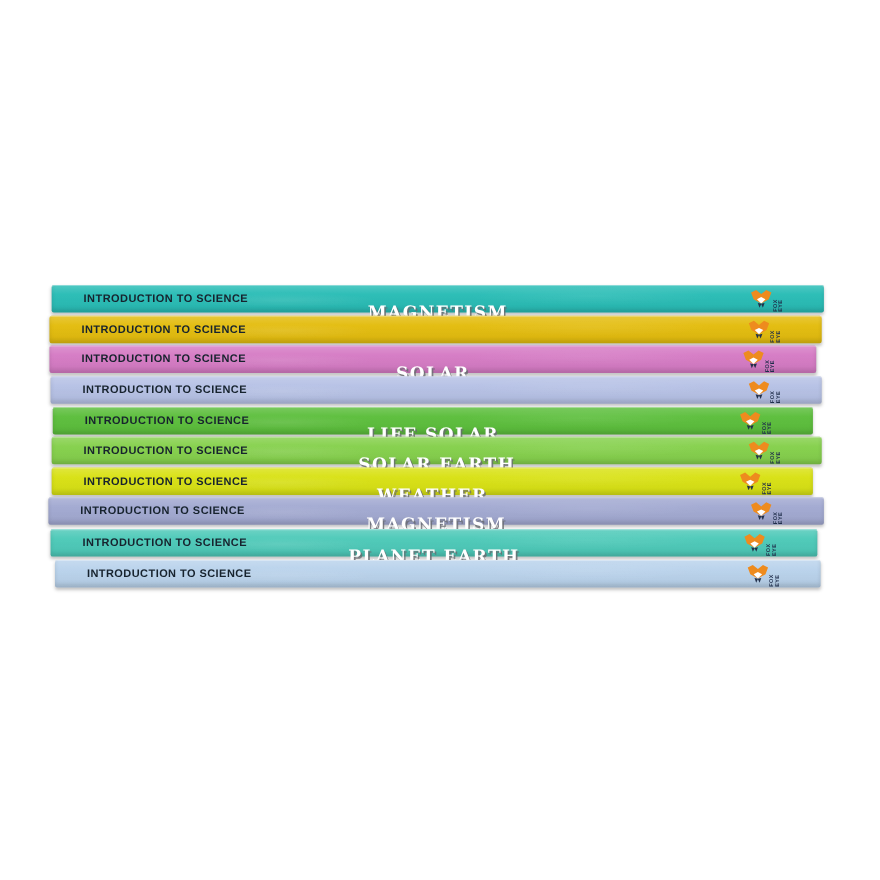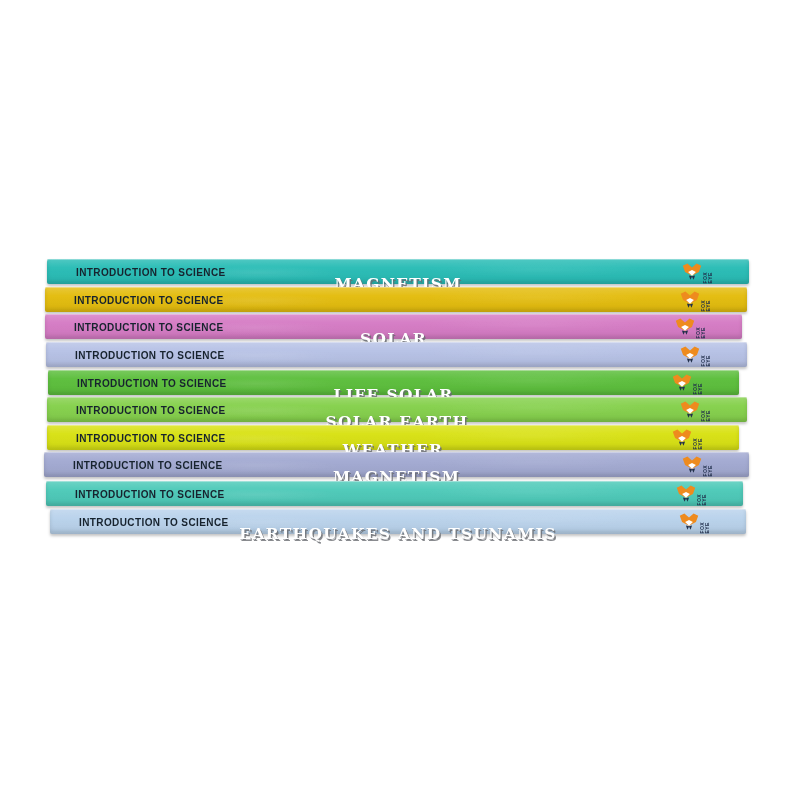--- a/index.html
+++ b/index.html
@@ -214,34 +214,34 @@
         <path d="M8,12 L13,17 L18,12 L13,9.5 Z" fill="#ffffff"></path>
         <path d="M9,16.5 L11,22 L13.2,17.5 Z" fill="#22304a"></path>
         <path d="M17,16.5 L15,22 L12.8,17.5 Z" fill="#22304a"></path>
       </svg>
       <span class="logo-text">FOX EYE</span>
     </span>
   </div>
 
   <div class="book" style="background-color: rgb(78, 202, 185);">
     <span class="series">INTRODUCTION TO SCIENCE</span>
+    <span class="title">PLANET EARTH</span>
     <span class="logo">
       <svg width="20" height="19" viewBox="0 0 26 24">
         <path d="M1,4 L7,1 L13,6 L19,1 L25,4 L22,12 L13,17 L4,12 Z" fill="#ee8b1e"></path>
         <path d="M8,12 L13,17 L18,12 L13,9.5 Z" fill="#ffffff"></path>
         <path d="M9,16.5 L11,22 L13.2,17.5 Z" fill="#22304a"></path>
         <path d="M17,16.5 L15,22 L12.8,17.5 Z" fill="#22304a"></path>
       </svg>
       <span class="logo-text">FOX EYE</span>
     </span>
   </div>
 
   <div class="book" style="background-color: rgb(186, 211, 236);">
     <span class="series">INTRODUCTION TO SCIENCE</span>
-    <span class="title">EARTHQUAKES AND TSUNAMIS</span>
     <span class="logo">
       <svg width="20" height="19" viewBox="0 0 26 24">
         <path d="M1,4 L7,1 L13,6 L19,1 L25,4 L22,12 L13,17 L4,12 Z" fill="#ee8b1e"></path>
         <path d="M8,12 L13,17 L18,12 L13,9.5 Z" fill="#ffffff"></path>
         <path d="M9,16.5 L11,22 L13.2,17.5 Z" fill="#22304a"></path>
         <path d="M17,16.5 L15,22 L12.8,17.5 Z" fill="#22304a"></path>
       </svg>
       <span class="logo-text">FOX EYE</span>
     </span>
   </div>

